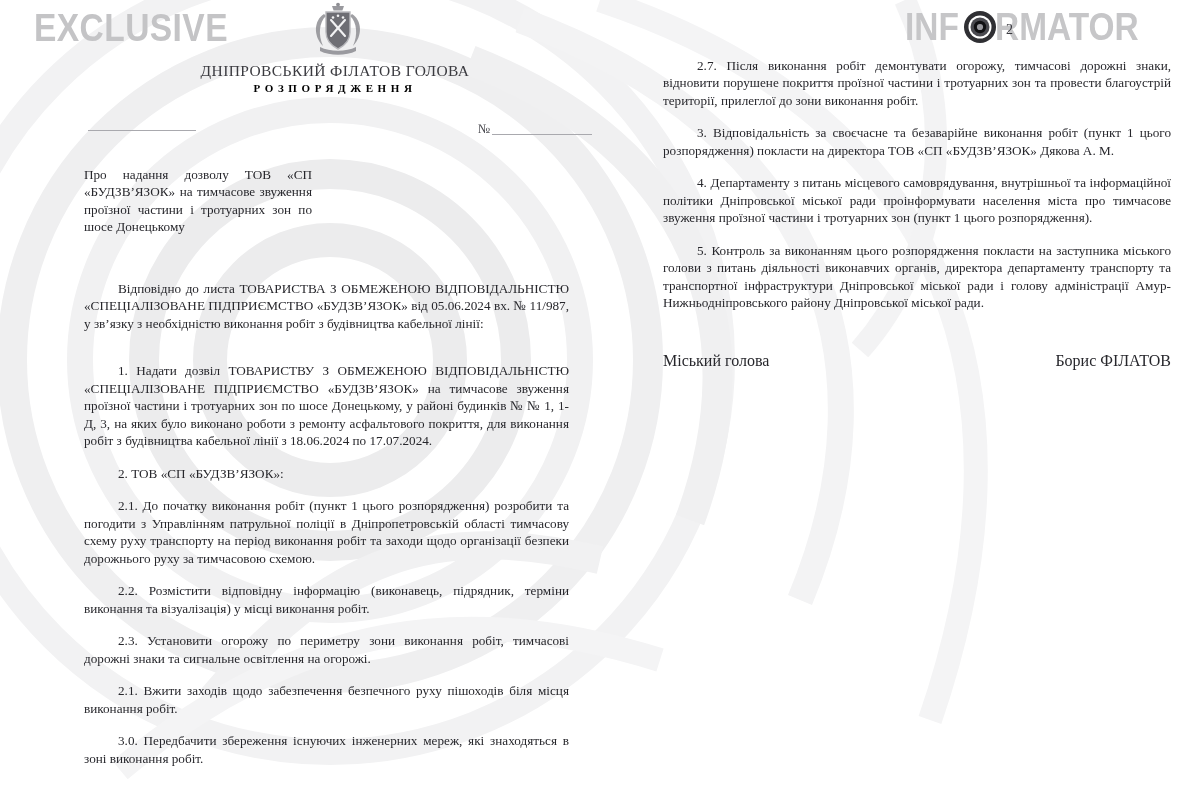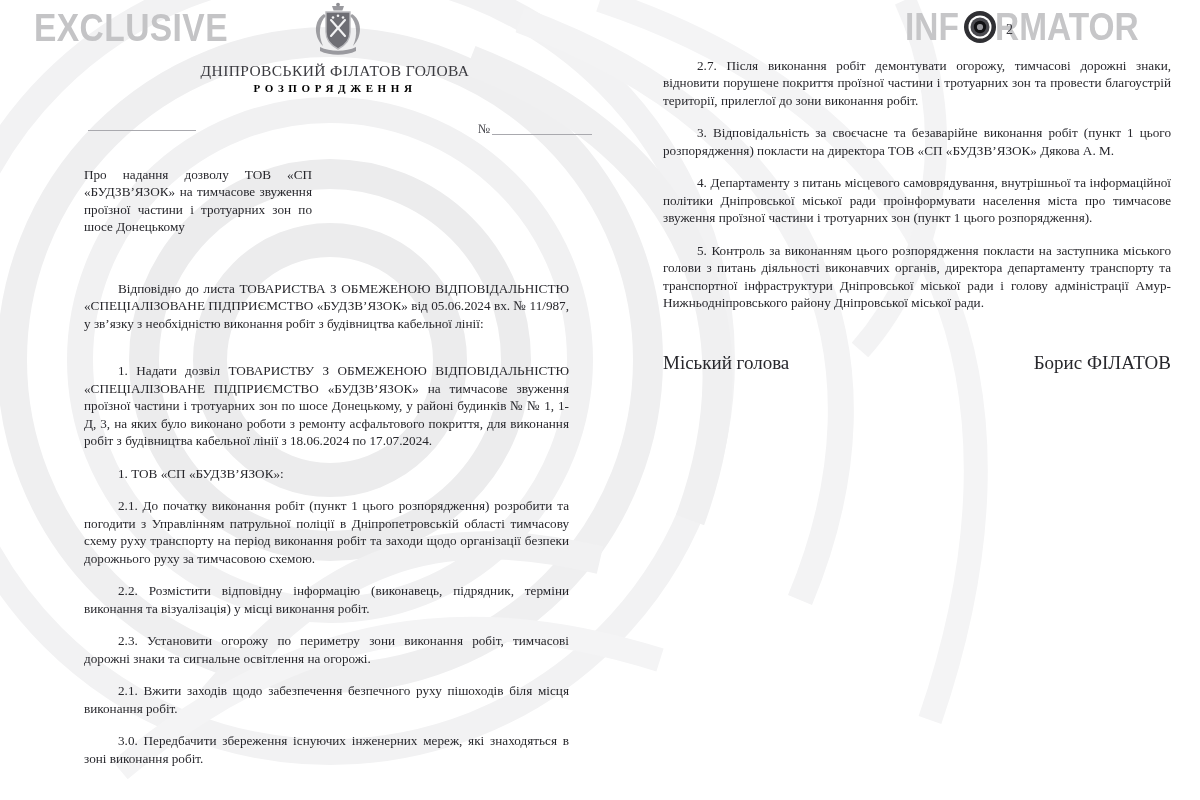--- a/index.html
+++ b/index.html
@@ -191,21 +191,21 @@
   .para + .para { margin-top: 15px; }
   .para.gap-lg { margin-top: 30px; }
   .para.gap-xl { margin-top: 44px; }
 
   
   #signature-block {
     margin-top: 38px;
     display: flex;
     justify-content: space-between;
     align-items: baseline;
-    font-size: 19px;
+    font-size: 16px;
   }
   #signature-block .sig-title { text-align: left; }
   #signature-block .sig-name  { text-align: right; }
 </style>
 </head>
 <body>
 
 <div id="bg-watermark">
   <svg viewBox="0 0 1200 800" xmlns="http://www.w3.org/2000/svg" aria-hidden="true">
     <defs>
@@ -295,21 +295,21 @@
   </div>
 
   <div id="left-column" class="column">
 
     <p class="subject-block">Про надання дозволу ТОВ «СП «БУДЗВ’ЯЗОК» на тимчасове звуження проїзної частини і тротуарних зон по шосе Донецькому</p>
 
     <p class="para gap-xl">Відповідно до листа ТОВАРИСТВА З ОБМЕЖЕНОЮ ВІДПОВІДАЛЬНІСТЮ «СПЕЦІАЛІЗОВАНЕ ПІДПРИЄМСТВО «БУДЗВ’ЯЗОК» від 05.06.2024 вх. № 11/987, у зв’язку з необхідністю виконання робіт з будівництва кабельної лінії:</p>
 
     <p class="para gap-lg">1. Надати дозвіл ТОВАРИСТВУ З ОБМЕЖЕНОЮ ВІДПОВІДАЛЬНІСТЮ «СПЕЦІАЛІЗОВАНЕ ПІДПРИЄМСТВО «БУДЗВ’ЯЗОК» на тимчасове звуження проїзної частини і тротуарних зон по шосе Донецькому, у районі будинків № № 1, 1-Д, 3, на яких було виконано роботи з ремонту асфальтового покриття, для виконання робіт з будівництва кабельної лінії з 18.06.2024 по 17.07.2024.</p>
 
-    <p class="para">1. ТОВ «СП «БУДЗВ’ЯЗОК»:</p>
+    <p class="para">2. ТОВ «СП «БУДЗВ’ЯЗОК»:</p>
 
     <p class="para">2.1. До початку виконання робіт (пункт 1 цього розпорядження) розробити та погодити з Управлінням патрульної поліції в Дніпропетровській області тимчасову схему руху транспорту на період виконання робіт та заходи щодо організації безпеки дорожнього руху за тимчасовою схемою.</p>
 
     <p class="para">2.2. Розмістити відповідну інформацію (виконавець, підрядник, терміни виконання та візуалізація) у місці виконання робіт.</p>
 
     <p class="para">2.3. Установити огорожу по периметру зони виконання робіт, тимчасові дорожні знаки та сигнальне освітлення на огорожі.</p>
 
     <p class="para">2.1. Вжити заходів щодо забезпечення безпечного руху пішоходів біля місця виконання робіт.</p>
 
     <p class="para">3.0. Передбачити збереження існуючих інженерних мереж, які знаходяться в зоні виконання робіт.</p>

